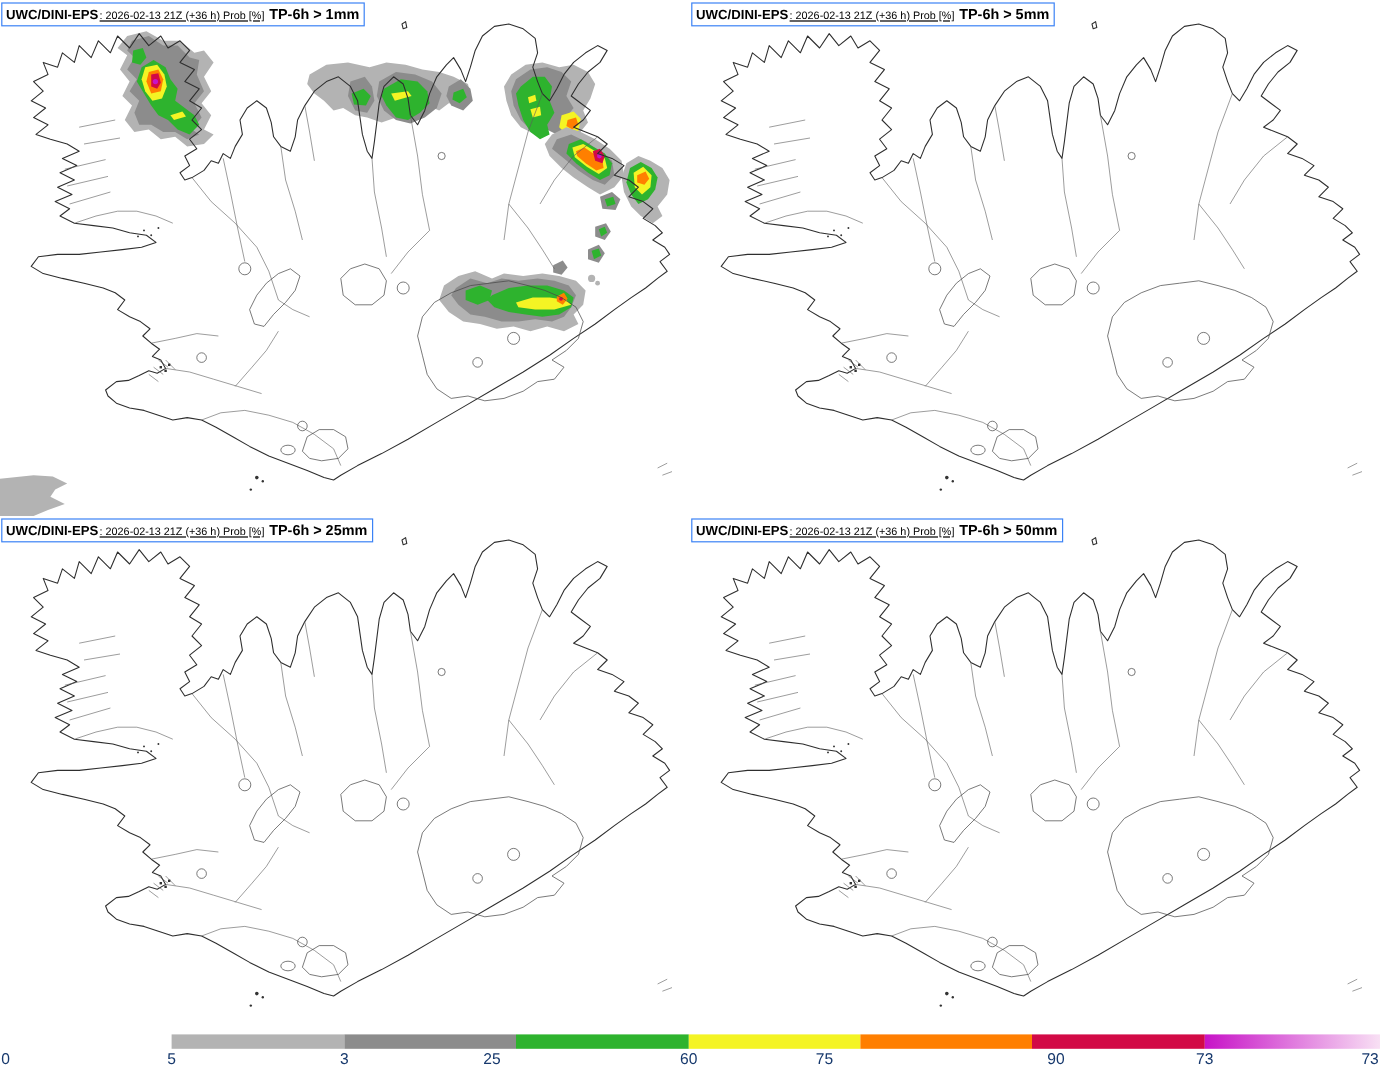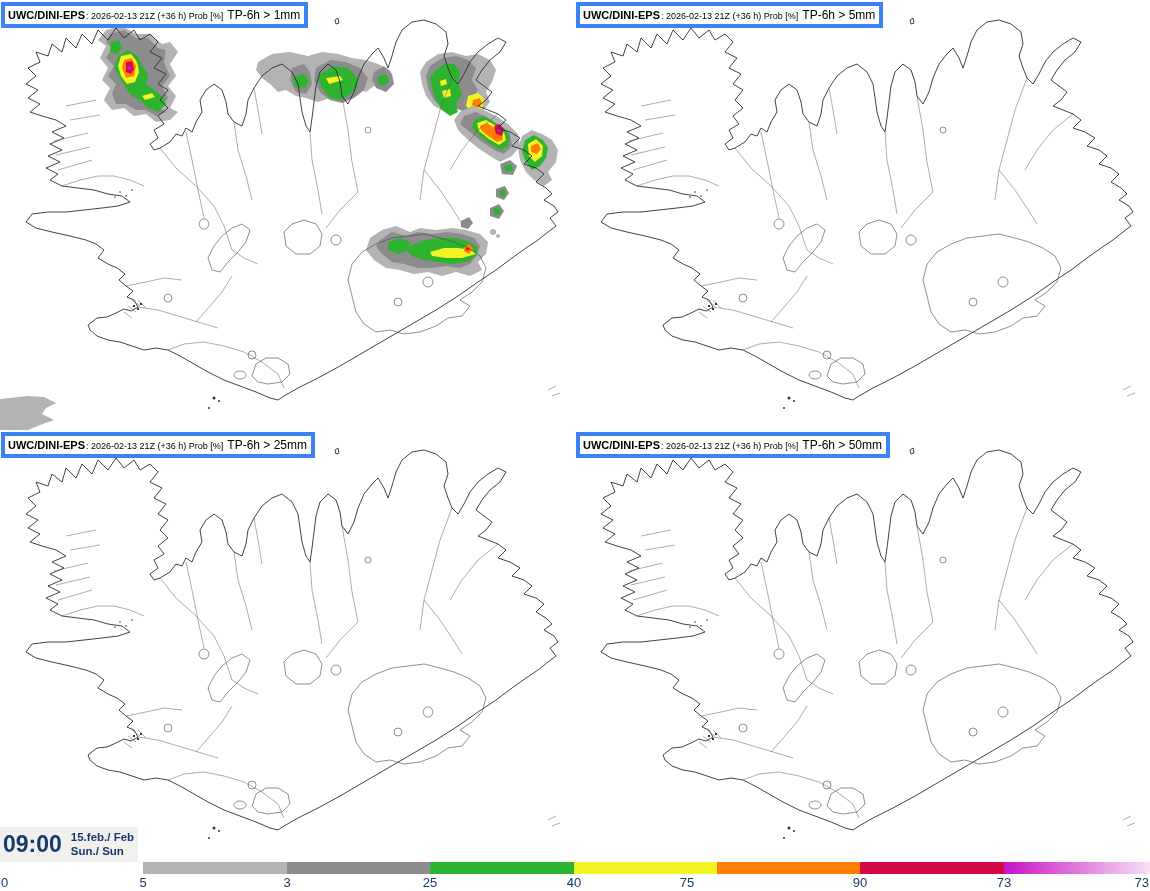--- a/index.html
+++ b/index.html
@@ -1,24 +1,24 @@
 <!DOCTYPE html>
 <html style="--prob-5: #b3b3b3; --prob-10: #8c8c8c; --prob-25: #2eb32e; --prob-50: #f4f424; --prob-75: #ff7f00; --prob-90: #d20a46; --prob-95: #c713c7; --prob-99: #f8e0f4; --text-navy: #17396d; --clock-bg: #f1f0ec; --map-line: #2e2e2e;"><head>
 <meta charset="utf-8">
 <style>
   html,body{margin:0;padding:0;background:#fff;}
   .page{position:relative;width:1150px;height:891px;background:#fff;overflow:hidden;
         font-family:"Liberation Sans",sans-serif;}
   .panel{position:absolute;width:575px;height:430px;}
   .panel svg.map{position:absolute;left:0;top:0;width:575px;height:430px;}
-  .titlebox{position:absolute;left:1px;top:2px;background:#fff;border:4px solid #3b82f6;
+  .titlebox{position:absolute;left:1px;top:2px;background:#fff;border:1px solid #3b82f6;
             padding:2px 4px 2px 3px;white-space:nowrap;display:inline-flex;align-items:baseline;}
   .t-model{font-weight:700;font-size:11px;color:#000;}
-  .t-info{font-size:9px;color:#000;margin-left:1px;}
-  .t-thr{font-weight:400;font-size:12px;color:#000;margin-left:4px;}
+  .t-info{font-size:9px;color:#000;margin-left:1px;text-decoration:underline;}
+  .t-thr{font-weight:700;font-size:12px;color:#000;margin-left:4px;}
   .clock{position:absolute;left:0;top:827px;width:138px;height:35px;background:var(--clock-bg);
          display:flex;align-items:center;box-sizing:border-box;padding-left:3px;z-index:5;}
   .clock-time{font-size:23px;font-weight:700;color:var(--text-navy);}
   .clock-date{margin-left:9px;color:var(--text-navy);font-size:11.5px;font-weight:700;line-height:1.2;}
   .colorbar{position:absolute;left:143px;top:862px;width:1007px;height:12px;}
   .seg{position:absolute;top:0;height:12px;}
   .s1{left:0;width:144px;background:var(--prob-5);}
   .s2{left:144px;width:143px;background:var(--prob-10);}
   .s3{left:287px;width:144px;background:var(--prob-25);}
   .s4{left:431px;width:143px;background:var(--prob-50);}
@@ -206,40 +206,33 @@
     <svg class="map" viewBox="0 0 575 430">
       <use href="#iceland"></use>
     </svg>
     <div class="titlebox">
       <span class="t-model">UWC/DINI-EPS</span>
         <span class="t-info">: 2026-02-13 21Z (+36 h) Prob [%]</span>
         <span class="t-thr">TP-6h &gt; 50mm</span>
     </div>
   </div>
 
-  <div class="clock">
-    <span class="clock-time">09:00</span>
-    <div class="clock-date">
-      <div>15.feb./ Feb</div>
-      <div>Sun./ Sun</div>
-    </div>
-  </div>
 
   <div class="colorbar">
     <div class="seg s1"></div>
     <div class="seg s2"></div>
     <div class="seg s3"></div>
     <div class="seg s4"></div>
     <div class="seg s5"></div>
     <div class="seg s6"></div>
     <div class="seg s7"></div>
   </div>
   <span class="cbl" style="left:1px">0</span>
   <span class="cbl mid" style="left:143px">5</span>
   <span class="cbl mid" style="left:287px">3</span>
-  <span class="cbl mid" style="left:430px">25</span>
-  <span class="cbl mid" style="left:574px">40</span>
+  <span class="cbl mid" style="left:410px">25</span>
+  <span class="cbl mid" style="left:574px">60</span>
   <span class="cbl mid" style="left:687px">75</span>
-  <span class="cbl mid" style="left:860px">90</span>
+  <span class="cbl mid" style="left:880px">90</span>
   <span class="cbl mid" style="left:1004px">73</span>
   <span class="cbl" style="right:1px">73</span>
 
 </div>
 
 </body></html>

